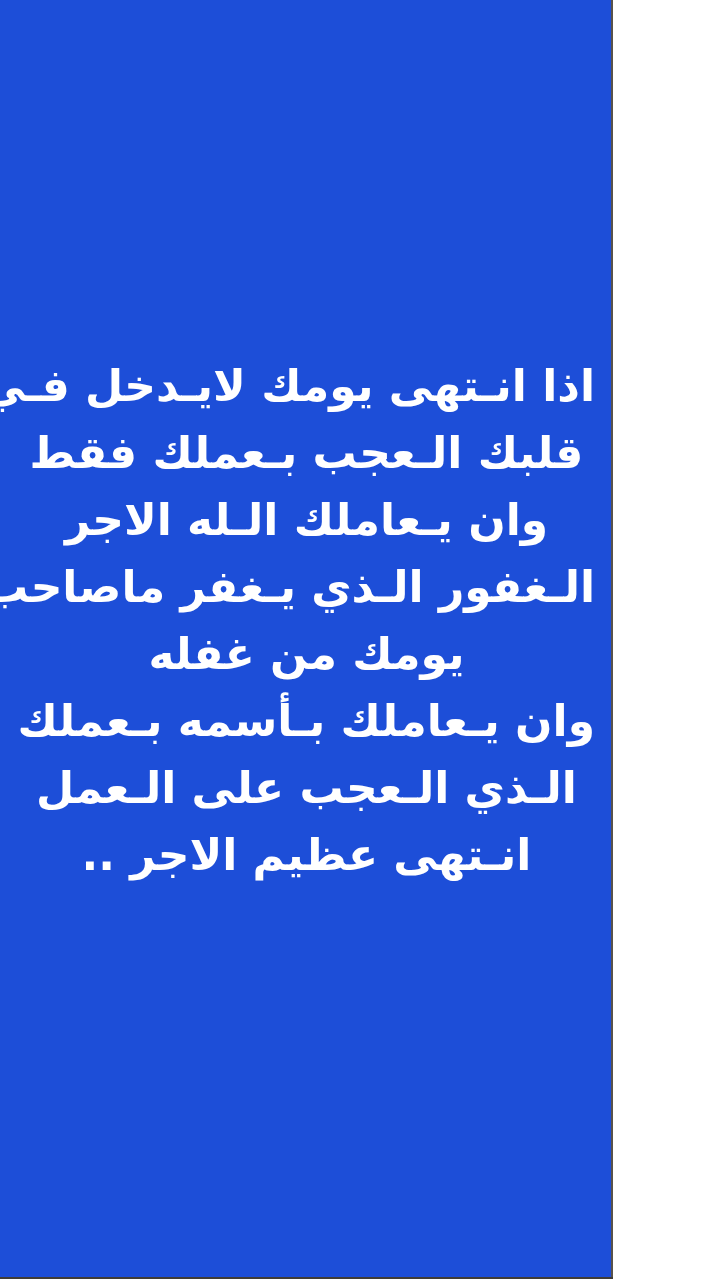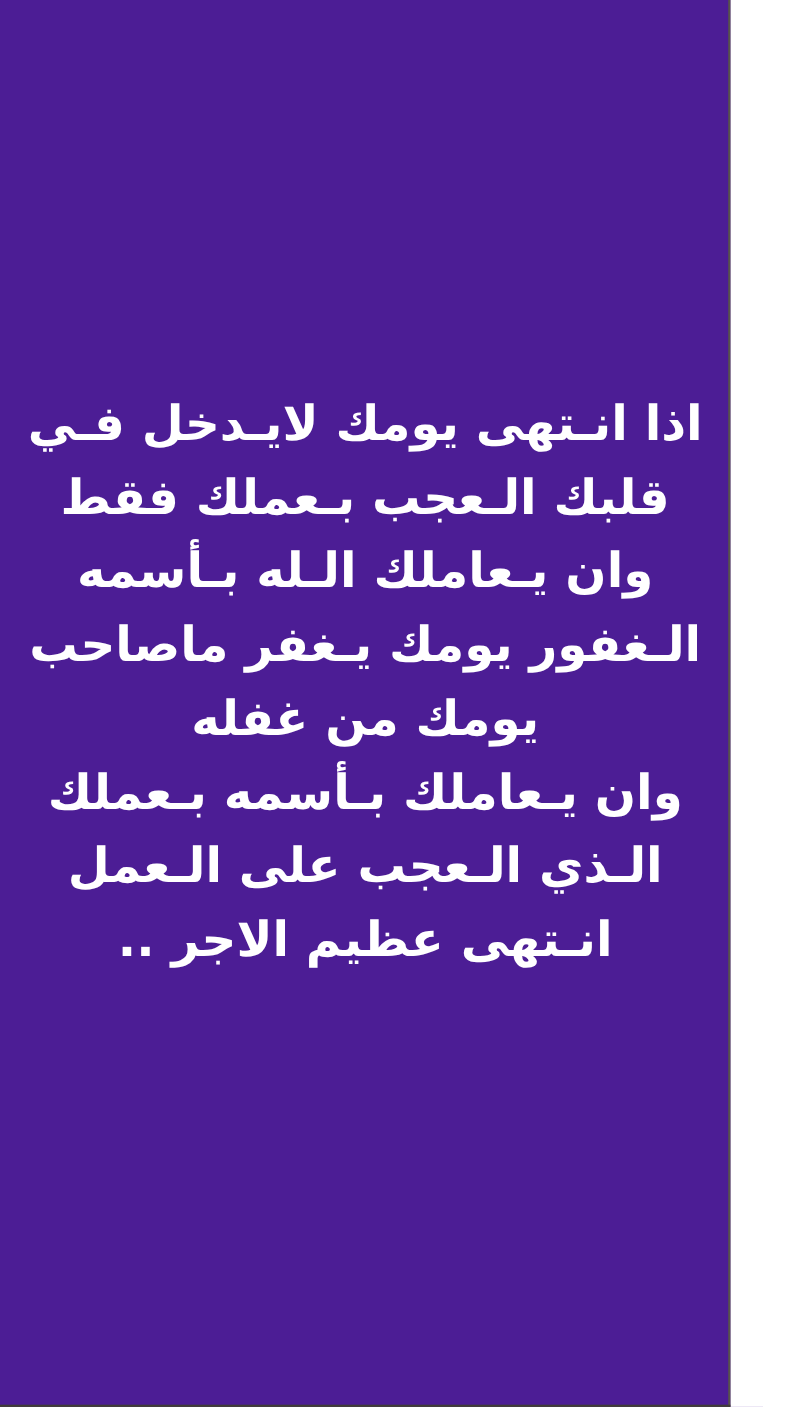--- a/index.html
+++ b/index.html
@@ -7,23 +7,23 @@
     padding: 0;
   }
   body {
     width: 720px;
     height: 1279px;
     overflow: hidden;
     font-family: "DejaVu Sans", sans-serif;
   }
   .screen {
     position: relative;
-    width: 664px;
+    width: 613px;
     height: 1279px;
-    background: #4c1d95;
+    background: #1d4ed8;
     box-sizing: border-box;
   }
   .edge-right {
     position: absolute;
     top: 0;
     right: 0;
     width: 2px;
     height: 100%;
     background: #57524c;
   }
@@ -55,22 +55,22 @@
   }
 </style>
 </head>
 <body>
 
 <div class="screen">
 
   <div class="quote" dir="rtl">
     <div class="quote-line">اذا انـتهى يومك لايـدخل فـي</div>
     <div class="quote-line">قلبك الـعجب بـعملك فقط</div>
-    <div class="quote-line">وان يـعاملك الـله بـأسمه</div>
-    <div class="quote-line">الـغفور يومك يـغفر ماصاحب</div>
+    <div class="quote-line">وان يـعاملك الـله الاجر</div>
+    <div class="quote-line">الـغفور الـذي يـغفر ماصاحب</div>
     <div class="quote-line">يومك من غفله</div>
     <div class="quote-line">وان يـعاملك بـأسمه بـعملك</div>
     <div class="quote-line">الـذي الـعجب على الـعمل</div>
     <div class="quote-line">انـتهى عظيم الاجر ..</div>
   </div>
 
   <div class="edge-right"></div>
   <div class="edge-bottom"></div>
 
 </div>

